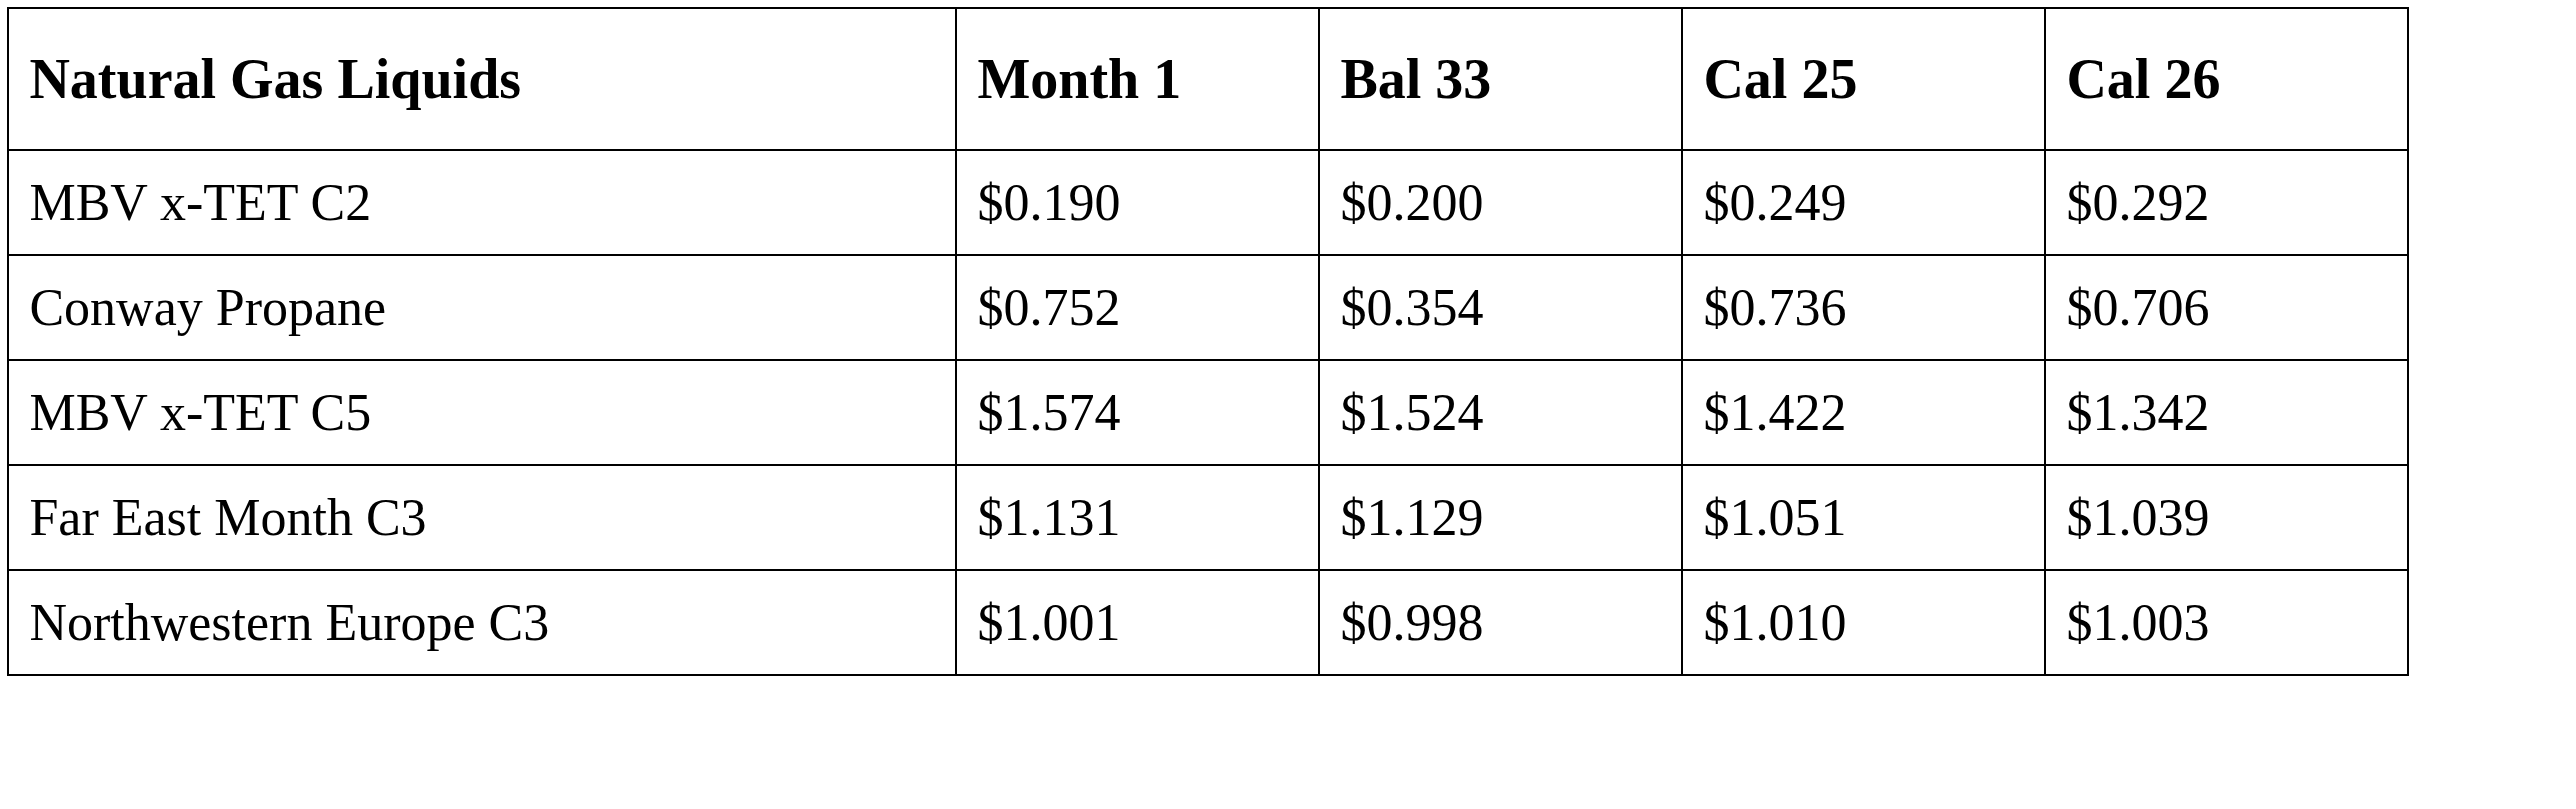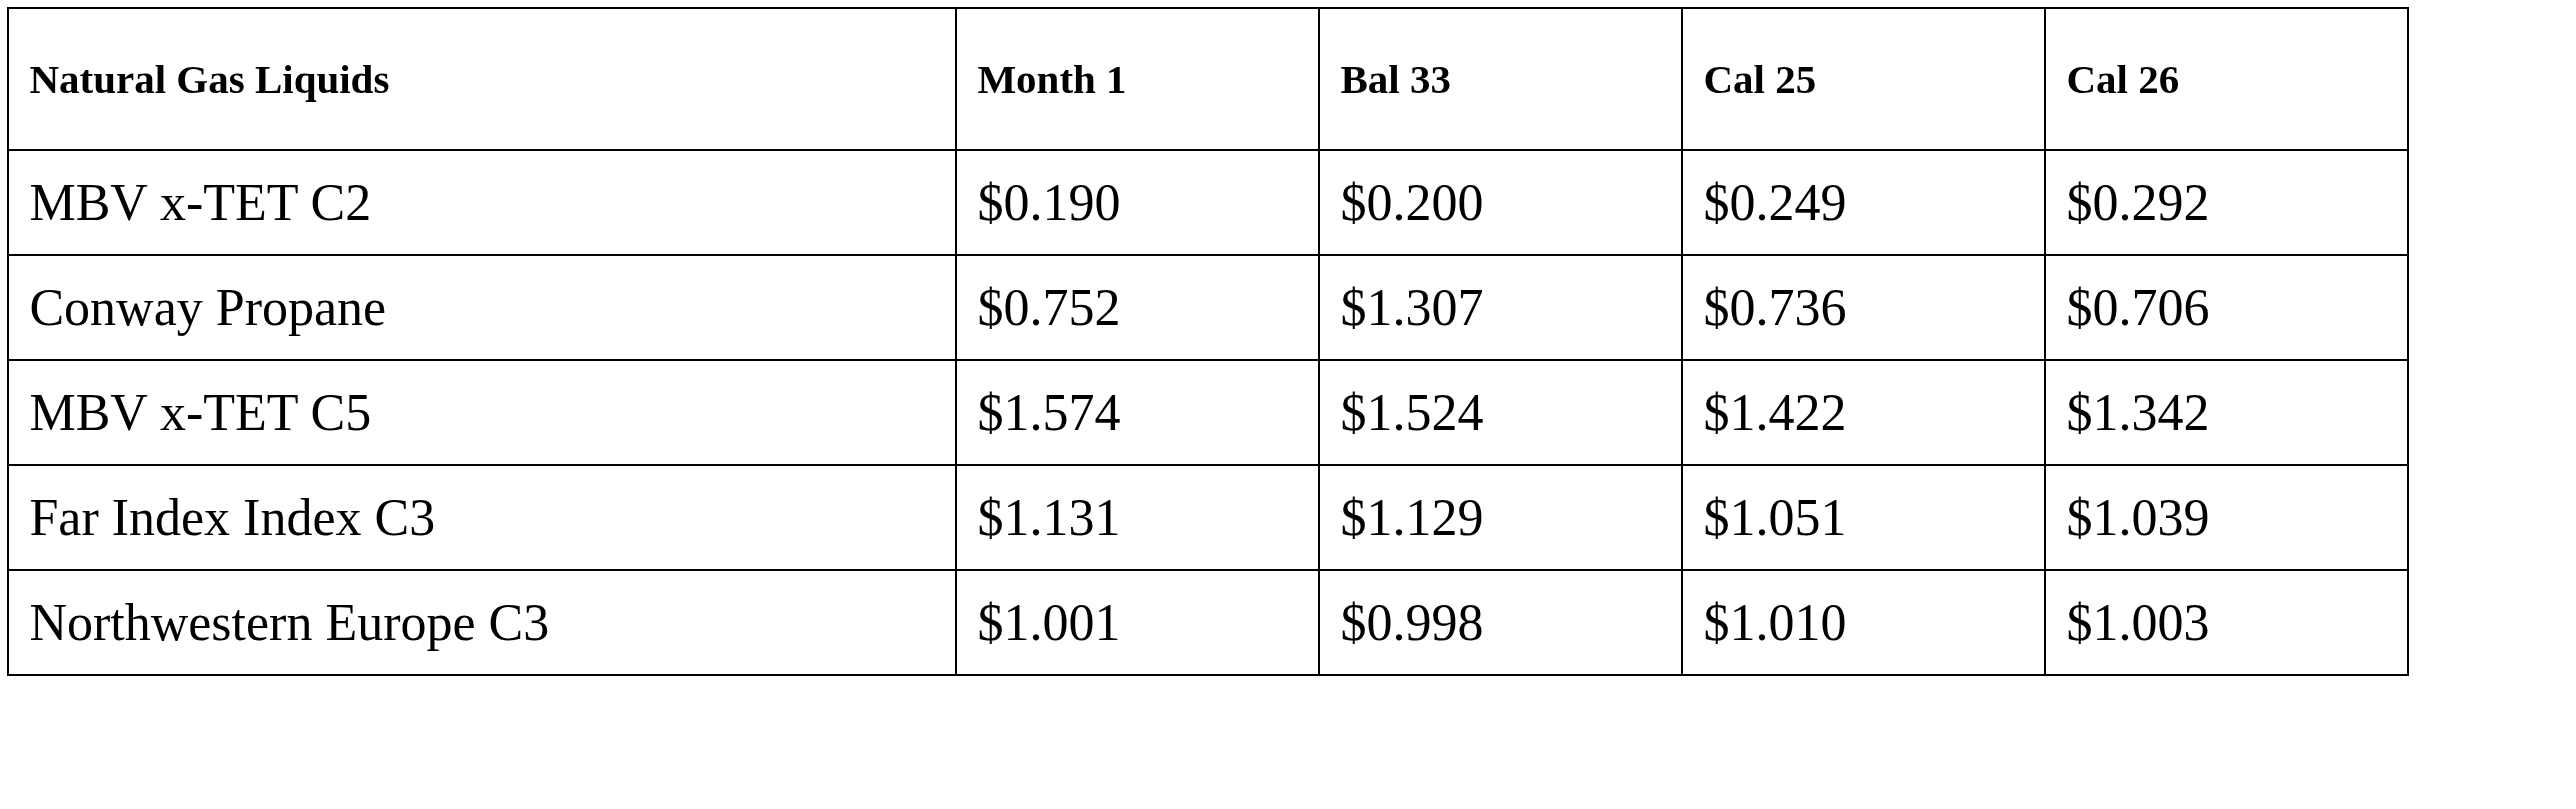--- a/index.html
+++ b/index.html
@@ -37,21 +37,21 @@
     border: 2.8px solid #000000;
     padding: 5.5px 0 5.5px 20px;
     text-align: left;
     vertical-align: middle;
     white-space: nowrap;
     overflow: hidden;
   }
 
   table.price-table thead th {
     font-weight: bold;
-    font-size: 41px;
+    font-size: 56px;
     line-height: 1.08;
     height: 129px;
   }
 
   table.price-table tbody td {
     font-weight: normal;
     font-size: 52px;
     line-height: 1.02;
     height: 92px;
     margin-left: 20px;
@@ -86,33 +86,33 @@
       <tr>
         <td class="label-cell">MBV x-TET C2</td>
         <td>$0.190</td>
         <td>$0.200</td>
         <td>$0.249</td>
         <td>$0.292</td>
       </tr>
       <tr>
         <td class="label-cell">Conway Propane</td>
         <td>$0.752</td>
-        <td>$1.307</td>
+        <td>$0.354</td>
         <td>$0.736</td>
         <td>$0.706</td>
       </tr>
       <tr>
         <td class="label-cell">MBV x-TET C5</td>
         <td>$1.574</td>
         <td>$1.524</td>
         <td>$1.422</td>
         <td>$1.342</td>
       </tr>
       <tr>
-        <td class="label-cell">Far Index Index C3</td>
+        <td class="label-cell">Far East Month C3</td>
         <td>$1.131</td>
         <td>$1.129</td>
         <td>$1.051</td>
         <td>$1.039</td>
       </tr>
       <tr>
         <td class="label-cell">Northwestern Europe C3</td>
         <td>$1.001</td>
         <td>$0.998</td>
         <td>$1.010</td>

